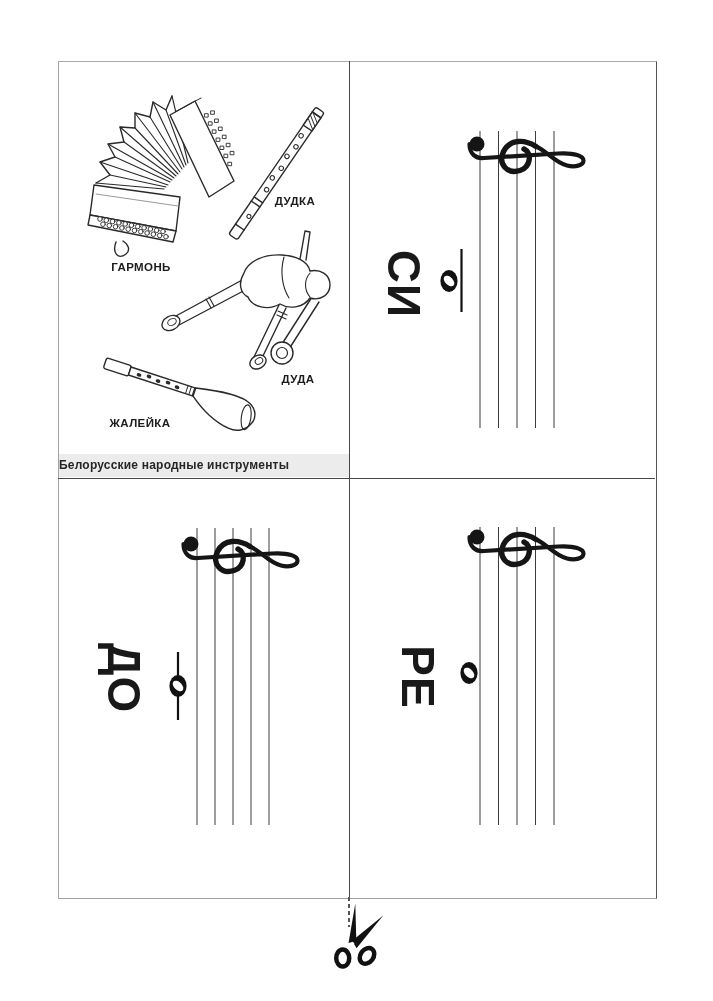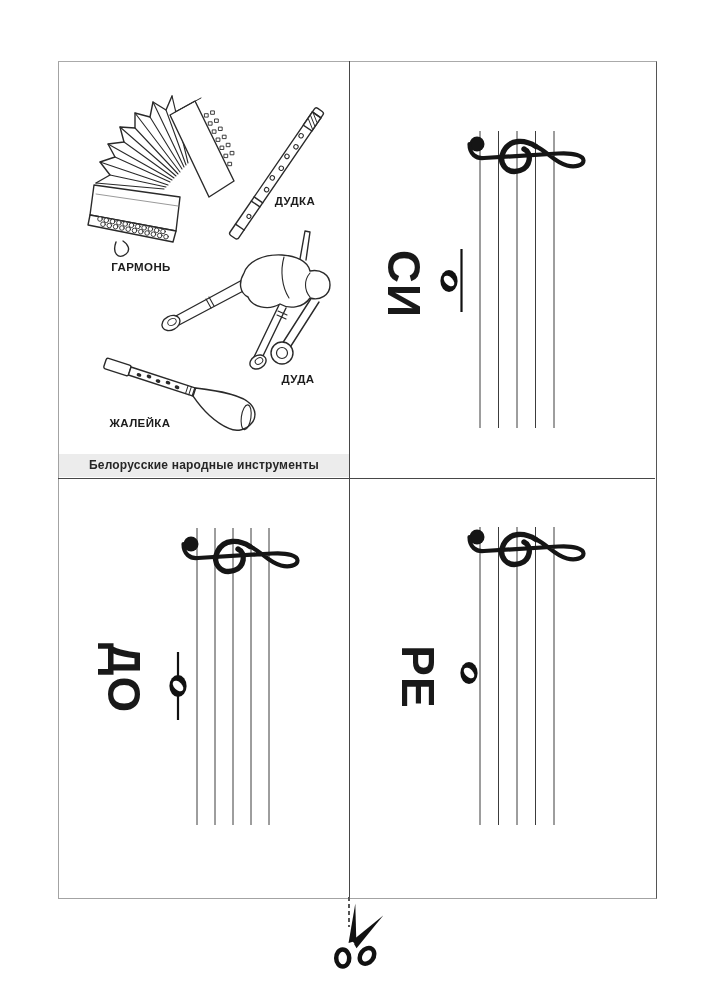--- a/index.html
+++ b/index.html
@@ -6,21 +6,21 @@
   .page{position:relative;width:713px;height:1001px;background:#ffffff;overflow:hidden;
         font-family:"Liberation Sans",sans-serif;}
   .abs{position:absolute;}
   .grid{left:58px;top:61px;width:597px;height:836px;
         border-top:1px solid #aaaaaa;border-left:1px solid #a3a3a3;
         border-bottom:1px solid #a3a3a3;border-right:1px solid #555555;}
   .divider-v{left:349px;top:61px;width:1px;height:836px;background:#474747;}
   .divider-h{left:58px;top:478px;width:597px;height:1px;background:#474747;}
   .gfx{left:0;top:0;width:713px;height:1001px;}
   .caption-bar{left:59px;top:454px;width:290px;height:23px;background:#ececec;
-        font-size:12px;font-weight:bold;color:#262626;text-align:center;line-height:23px;
+        font-size:12px;font-weight:bold;color:#262626;line-height:23px;
         letter-spacing:0.2px;}
   .note-label{font-weight:bold;font-size:46px;color:#191919;white-space:nowrap;
         transform:translate(-50%,-50%) rotate(90deg);letter-spacing:1px;line-height:1;}
   .cut-dash{left:348px;top:897px;width:2px;height:30px;
         background-image:repeating-linear-gradient(to bottom,#555 0 4px,transparent 4px 7px);}
   svg text{font-family:"Liberation Sans",sans-serif;}
   .inst-label{font-size:11.5px;font-weight:bold;fill:#1c1c1c;letter-spacing:0.4px;}
 </style>
 </head>
 <body>

